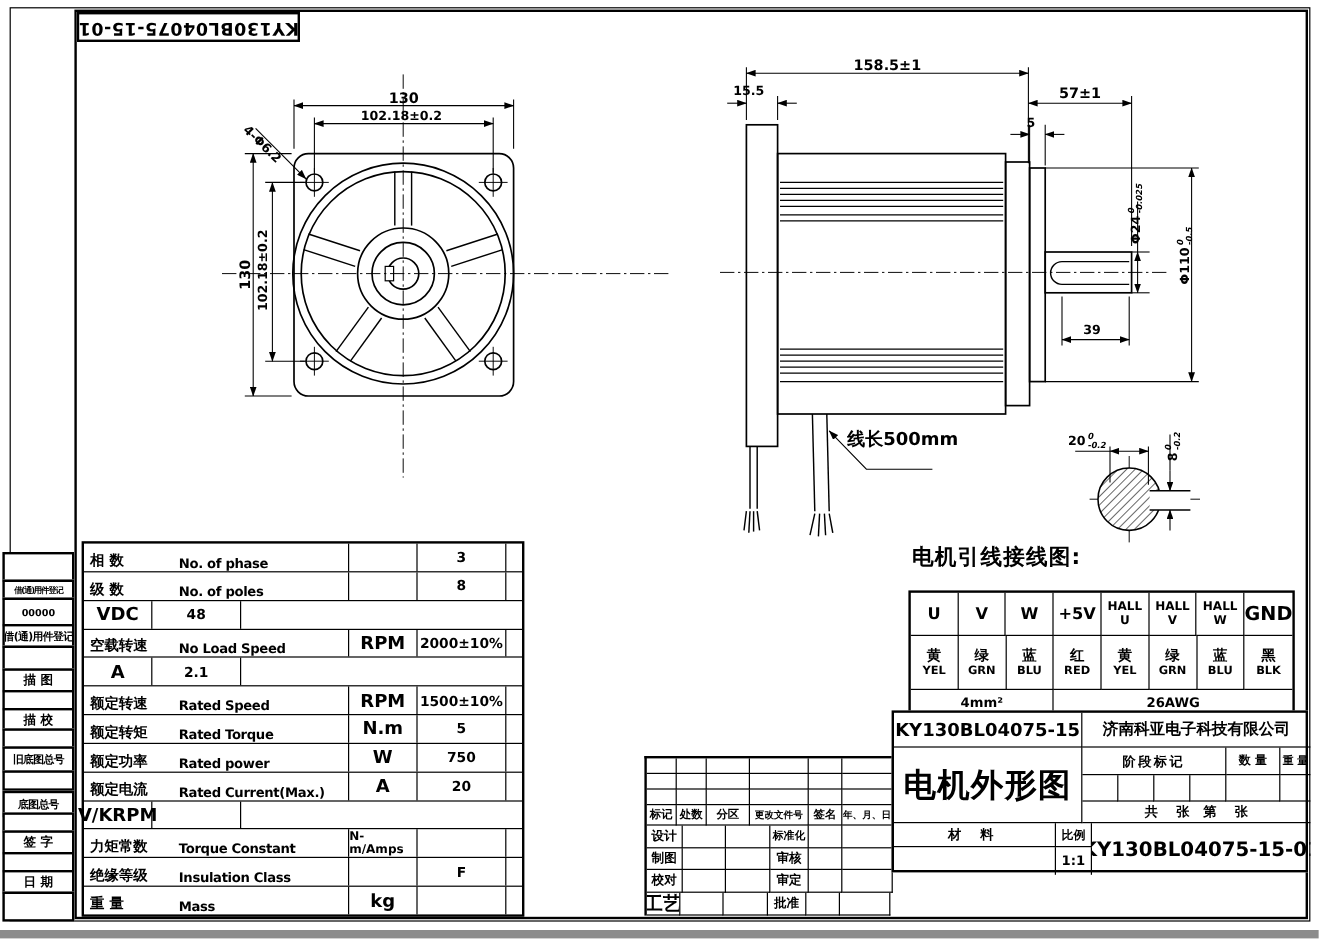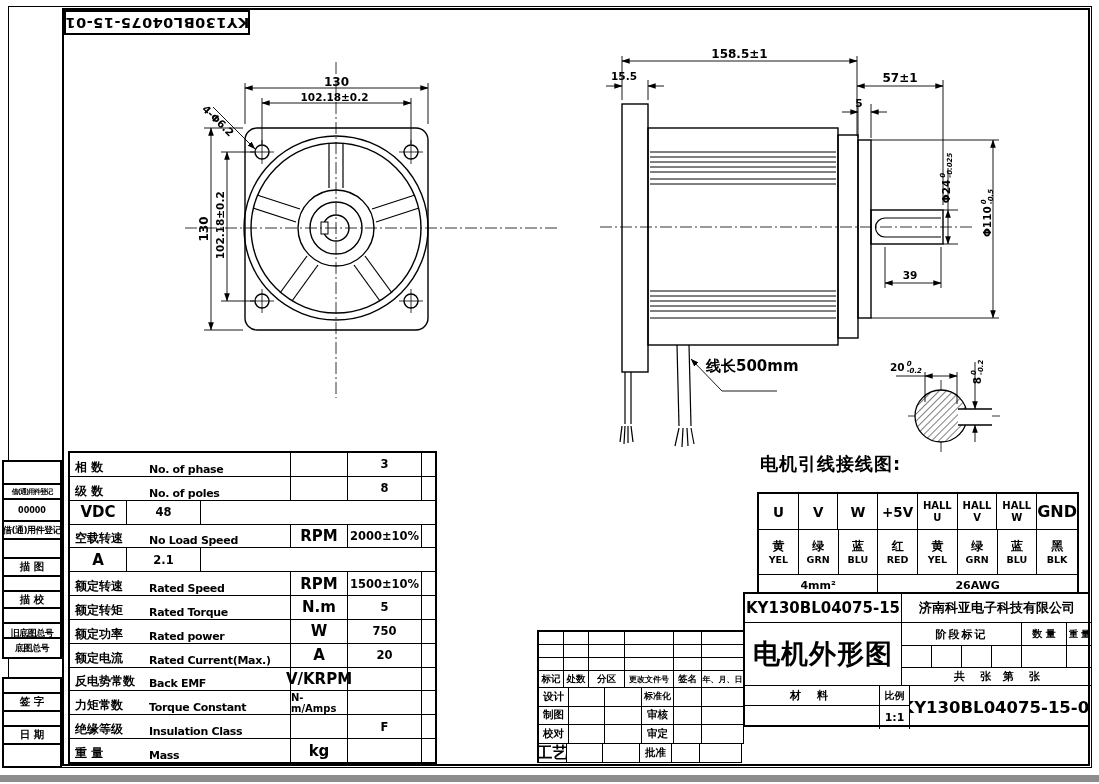--- a/index.html
+++ b/index.html
@@ -365,24 +365,20 @@
   <div class="sr">
       <div class="sc-name">
         <span class="sc-cn">额定电流</span>
         <span class="sc-en">Rated Current(Max.)</span>
       </div>
       <div class="sc-unit">A</div>
       <div class="sc-val">20</div>
       <div class="sc-x"></div>
     </div>
   <div class="sr">
-      <div class="sc-name">
-        <span class="sc-cn">反电势常数</span>
-        <span class="sc-en">Back EMF</span>
-      </div>
       <div class="sc-unit">V/KRPM</div>
       <div class="sc-val"></div>
       <div class="sc-x"></div>
     </div>
   <div class="sr">
       <div class="sc-name">
         <span class="sc-cn">力矩常数</span>
         <span class="sc-en">Torque Constant</span>
       </div>
       <div class="sc-unit" style="font-size:10px">N-m/Amps</div>
@@ -413,21 +409,21 @@
 <div class="sb dense" style="top:483px;height:17px">借(通)用件登记</div>
 <div class="sb tiny" style="top:498px;height:24px">00000</div>
 <div class="sb sm" style="top:520px;height:20px">借(通)用件登记</div>
 <div class="sb" style="top:538px;height:21px"></div>
 <div class="sb" style="top:557px;height:20px">描 图</div>
 <div class="sb" style="top:575px;height:17px"></div>
 <div class="sb" style="top:590px;height:19px">描 校</div>
 <div class="sb" style="top:607px;height:17px"></div>
 <div class="sb sm" style="top:622px;height:22px">旧底图总号</div>
 <div class="sb" style="top:642px;height:17px"></div>
-<div class="sb sm" style="top:637px;height:22px">底图总号</div>
+<div class="sb sm" style="top:659px;height:22px">底图总号</div>
 <div class="sb" style="top:677px;height:17px"></div>
 <div class="sb" style="top:692px;height:20px">签 字</div>
 <div class="sb" style="top:710px;height:17px"></div>
 <div class="sb" style="top:725px;height:20px">日 期</div>
 <div class="sb" style="top:743px;height:25px"></div>
 
 <div class="rev">
   <div class="rr" style="height:13px">
     <div class="rc" style="width:25px"></div>
       <div class="rc" style="width:25px"></div>

